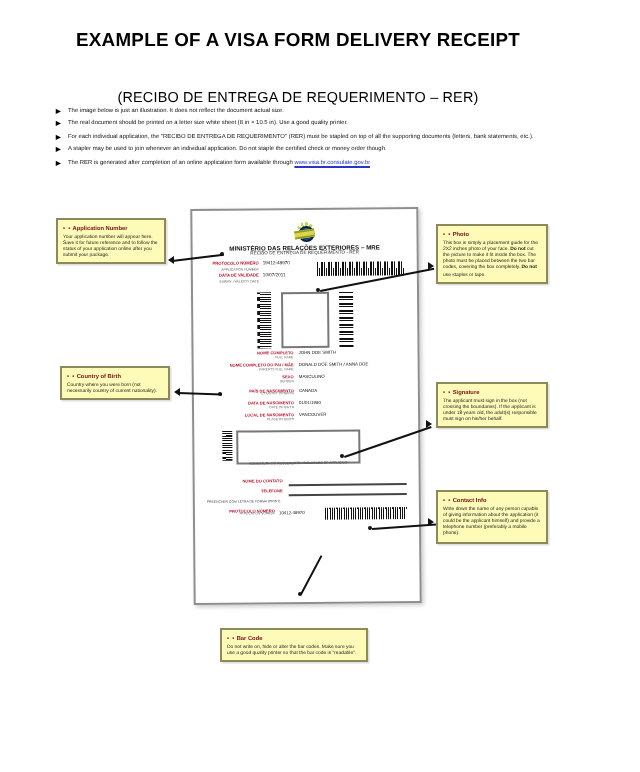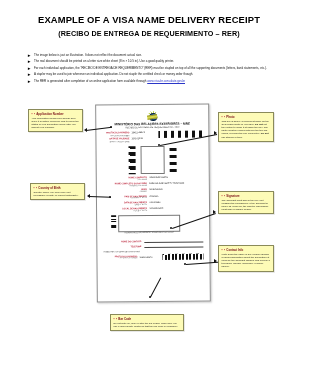--- a/index.html
+++ b/index.html
@@ -9,22 +9,22 @@
   }
   .page{position:absolute;inset:0;}
 
   
   .title-block{position:absolute;left:0;top:14px;width:298px;text-align:center;}
   .title-main{
     font-size:9.4px;font-weight:bold;color:#000;letter-spacing:.15px;
     line-height:12px;white-space:nowrap;
   }
   .title-sub{
-    font-size:7.2px;font-weight:bold;color:#000;letter-spacing:.1px;
-    line-height:11px;margin-top:2px;white-space:nowrap;
+    font-size:7.2px;font-weight:normal;color:#000;letter-spacing:.1px;
+    line-height:11px;margin-top:17px;white-space:nowrap;
   }
 
   
   .bullets{position:absolute;left:27px;top:53px;width:250px;}
   .bullet-row{display:flex;align-items:flex-start;margin-bottom:1.2px;}
   .bullet-mark{
     width:7px;flex:0 0 7px;font-size:4.4px;line-height:5.2px;color:#000;
     font-weight:bold;
   }
   .bullet-text{
@@ -174,21 +174,21 @@
   .leader-arrow{
     position:absolute;width:0;height:0;border-style:solid;
   }
 </style>
 </head>
 <body>
 
 <div class="page">
 
   <div class="title-block">
-    <div class="title-main">EXAMPLE OF A VISA NAME DELIVERY RECEIPT</div>
+    <div class="title-main">EXAMPLE OF A VISA FORM DELIVERY RECEIPT</div>
     <div class="title-sub">(RECIBO DE ENTREGA DE REQUERIMENTO – RER)</div>
   </div>
 
   <div class="bullets">
     <div class="bullet-row">
       <span class="bullet-mark">►</span>
       <span class="bullet-text">The image below is just an illustration. It does not reflect the document actual size.</span>
     </div>
     <div class="bullet-row">
       <span class="bullet-mark">►</span>

